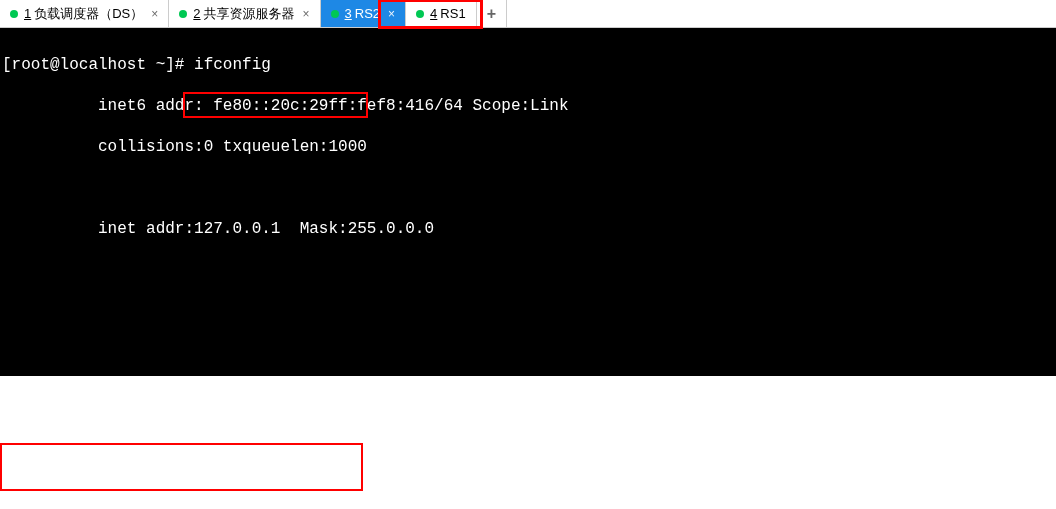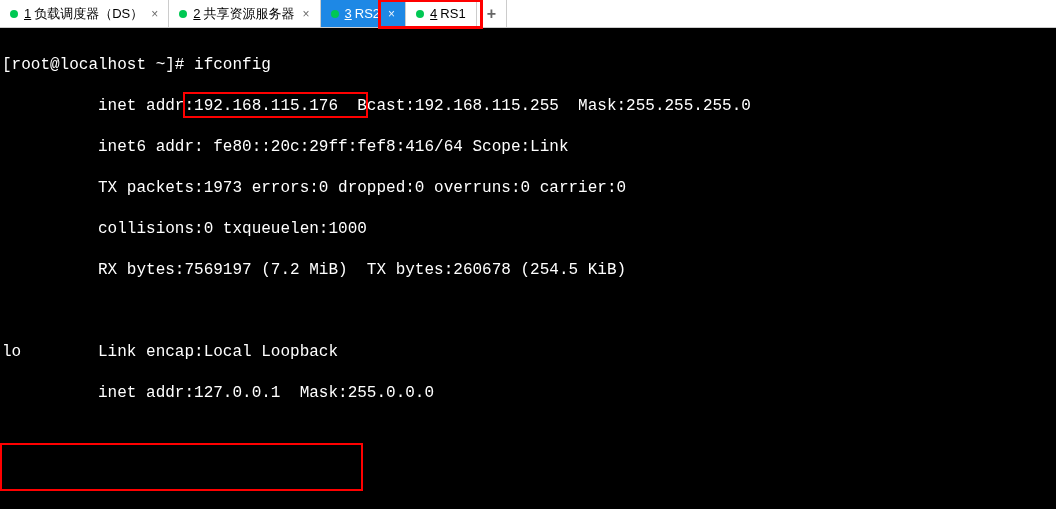--- a/index.html
+++ b/index.html
@@ -6,21 +6,21 @@
   body { width: 1056px; height: 509px; font-family: sans-serif; background: #fff; overflow: hidden; }
   .tabs { display: flex; background: #fff; border-bottom: 1px solid #ccc; height: 28px; align-items: stretch; }
   .tab { display: flex; align-items: center; padding: 0 10px; border-right: 1px solid #ccc; font-size: 13px; cursor: pointer; position: relative; }
   .tab .dot { width: 8px; height: 8px; border-radius: 50%; background: #00c853; margin-right: 6px; }
   .tab .num { text-decoration: underline; margin-right: 3px; }
   .tab.active { background: #1e88e5; color: #fff; }
   .tab .close { margin-left: 8px; font-size: 12px; opacity: 0.6; }
   .tab.active .close { color: #fff; opacity: 0.9; }
   .tab.add { font-size: 16px; font-weight: bold; padding: 0 10px; color: #666; }
   .hl-tab { position: absolute; top: -1px; left: 378px; width: 105px; height: 30px; border: 3px solid #ff0000; pointer-events: none; z-index: 10; }
-  .terminal { background: #000; color: #fff; font-family: "Courier New", monospace; font-size: 16px; padding: 6px 2px; height: 482px; position: relative; line-height: 20.5px; white-space: pre; }
+  .terminal { background: #000; color: #fff; font-family: "Courier New", monospace; font-size: 16px; padding: 6px 2px; height: 348px; position: relative; line-height: 20.5px; white-space: pre; }
   .line { white-space: pre; }
   .hl-ip { position: absolute; top: 64px; left: 183px; width: 185px; height: 26px; border: 2px solid #ff0000; pointer-events: none; }
   .hl-lo0 { position: absolute; top: 415px; left: 0px; width: 363px; height: 48px; border: 2px solid #ff0000; pointer-events: none; }
 </style>
 </head>
 <body>
 
 <div class="tabs">
   <div class="tab">
     <span class="dot"></span>
@@ -44,27 +44,23 @@
     <span class="dot"></span>
     <span class="num">4</span>
     <span>RS1</span>
   </div>
   <div class="tab add">+</div>
   <div class="hl-tab"></div>
 </div>
 
 <div class="terminal">
 <div class="line">[root@localhost ~]# ifconfig</div>
-<div class="line">          inet addr:192.168.115.176  Bcast:192.168.115.255  Mask:255.255.255.0</div>
 <div class="line">          inet6 addr: fe80::20c:29ff:fef8:416/64 Scope:Link</div>
-<div class="line">          TX packets:1973 errors:0 dropped:0 overruns:0 carrier:0</div>
 <div class="line">          collisions:0 txqueuelen:1000</div>
-<div class="line">          RX bytes:7569197 (7.2 MiB)  TX bytes:260678 (254.5 KiB)</div>
 <div class="line"> </div>
-<div class="line">lo        Link encap:Local Loopback</div>
 <div class="line">          inet addr:127.0.0.1  Mask:255.0.0.0</div>
 
 
 
 
 
 
 
 
 

